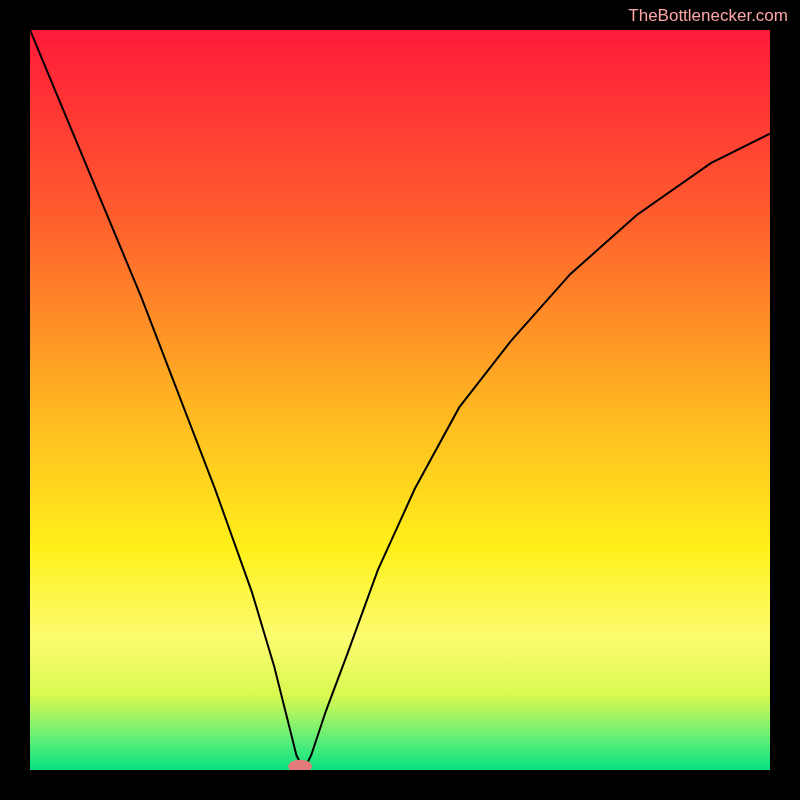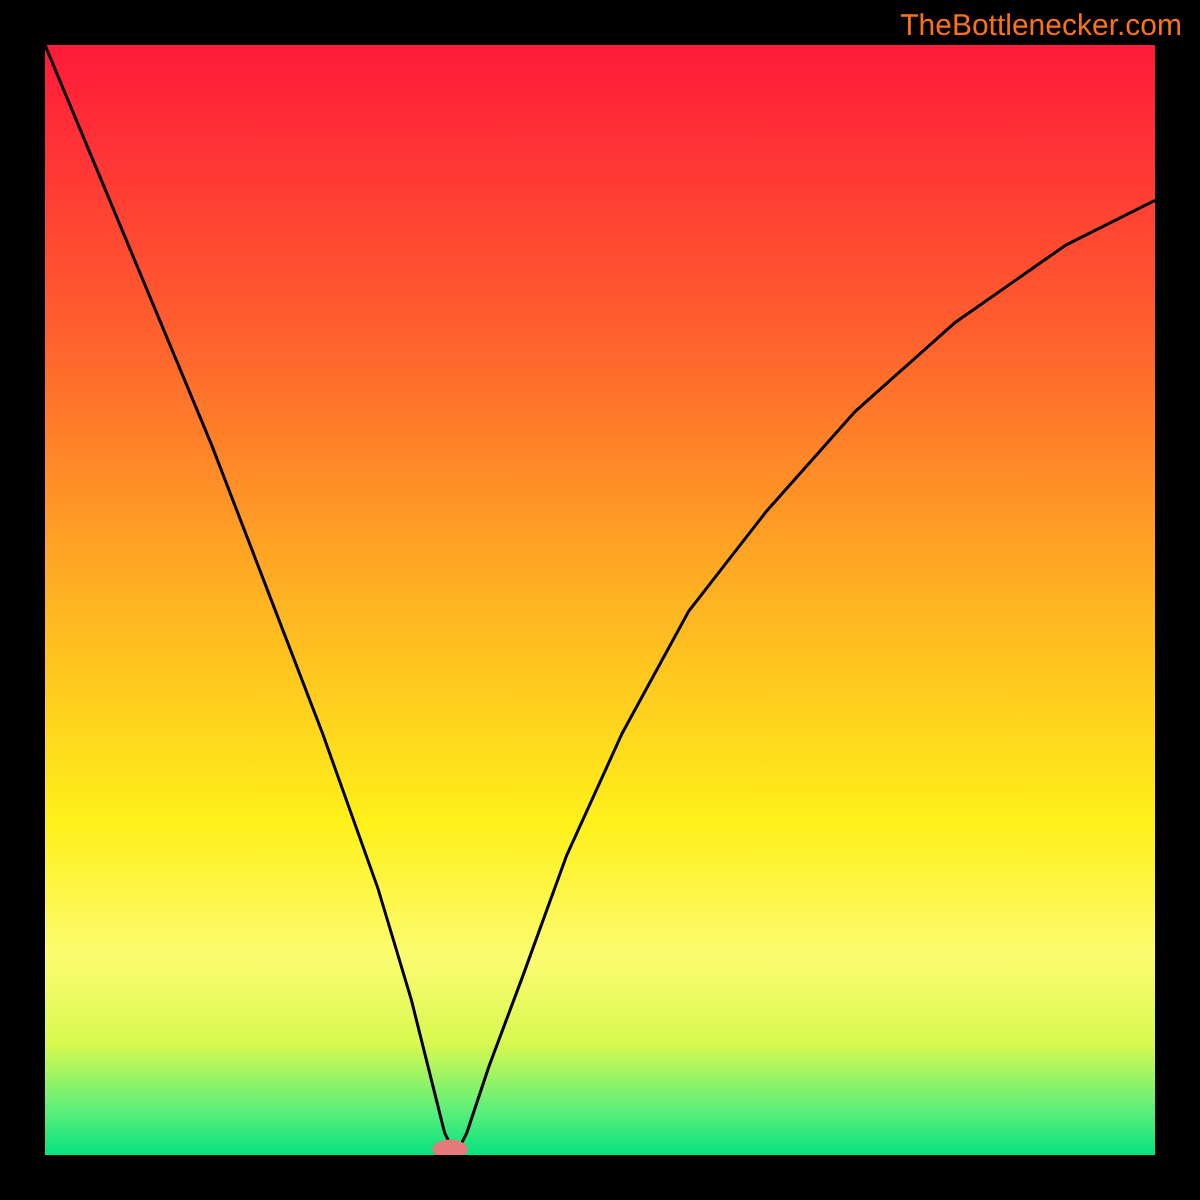--- a/index.html
+++ b/index.html
@@ -11,23 +11,23 @@
       width: 800px;
       height: 800px;
       background: #000;
       position: relative;
       overflow: hidden;
     }
     .watermark {
       position: absolute;
       top: 6px;
       right: 12px;
-      color: #f97316;
+      color: #fca5a5;
       font-family: Arial, Helvetica, sans-serif;
-      font-size: 20px;
+      font-size: 17px;
       font-weight: 400;
       z-index: 10;
     }
     .plot-area {
       position: absolute;
       top: 30px;
       left: 30px;
       right: 30px;
       bottom: 30px;
     }

